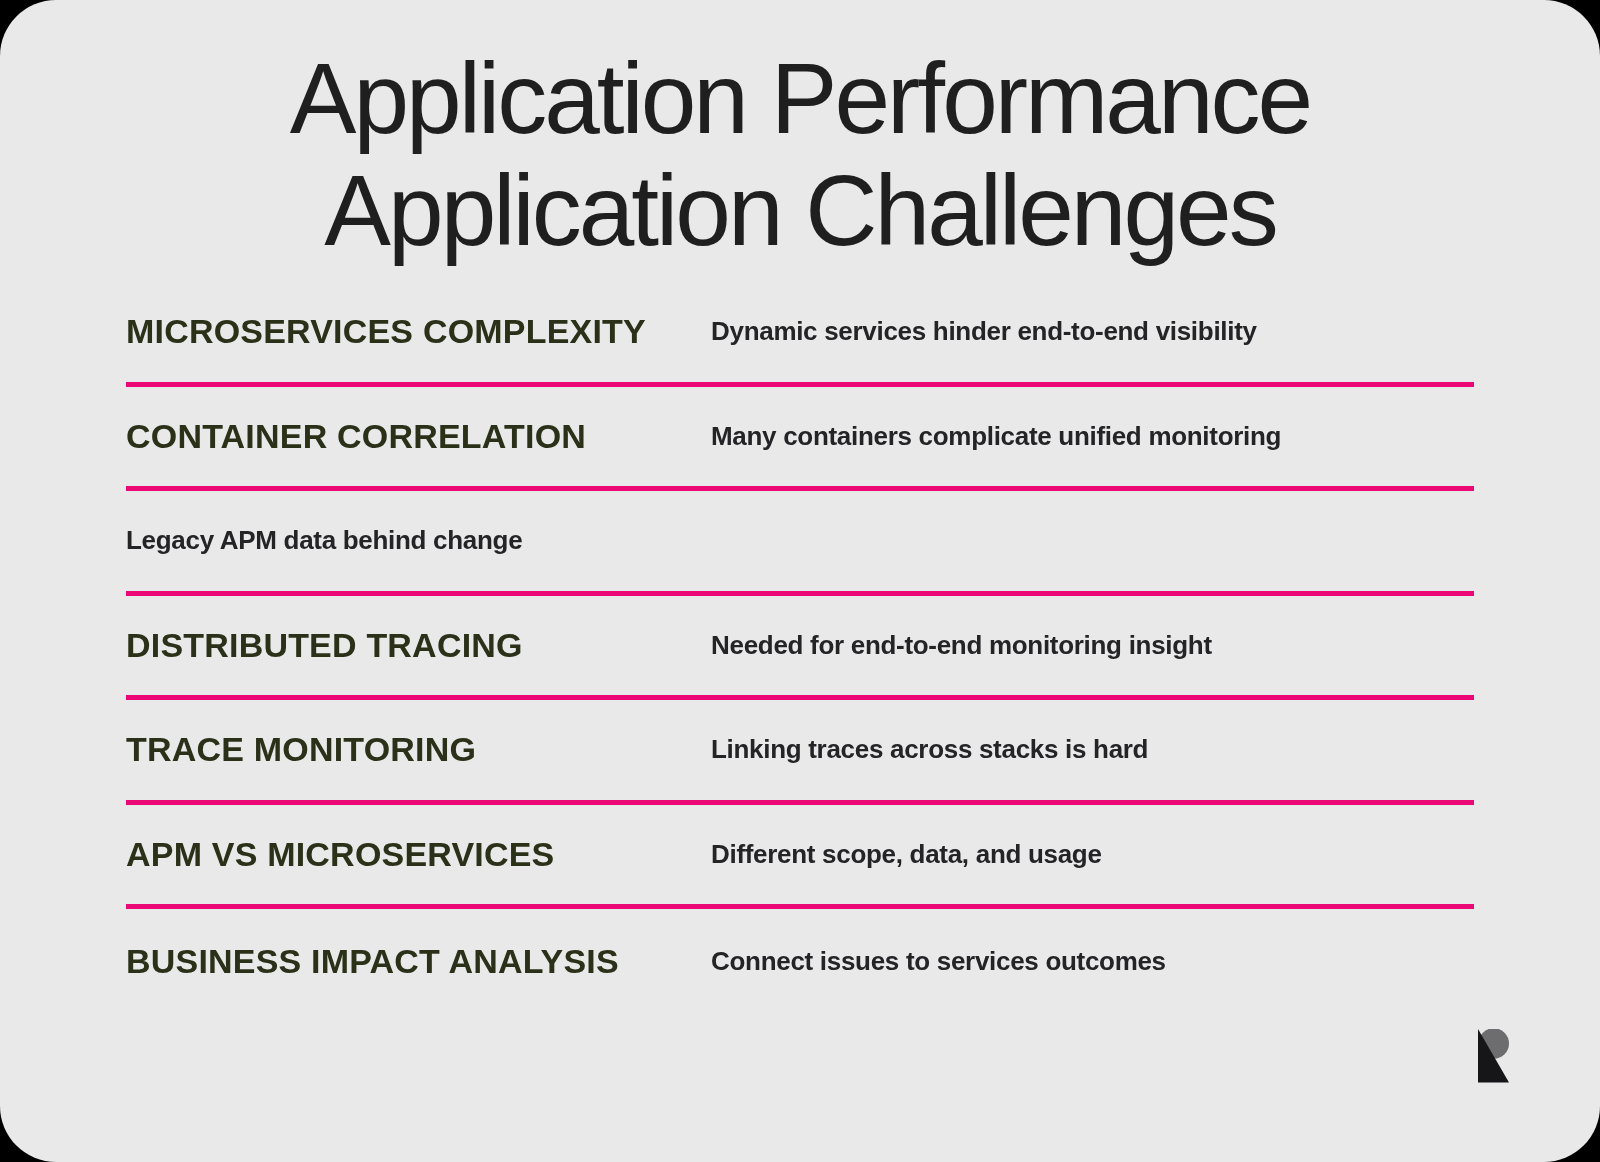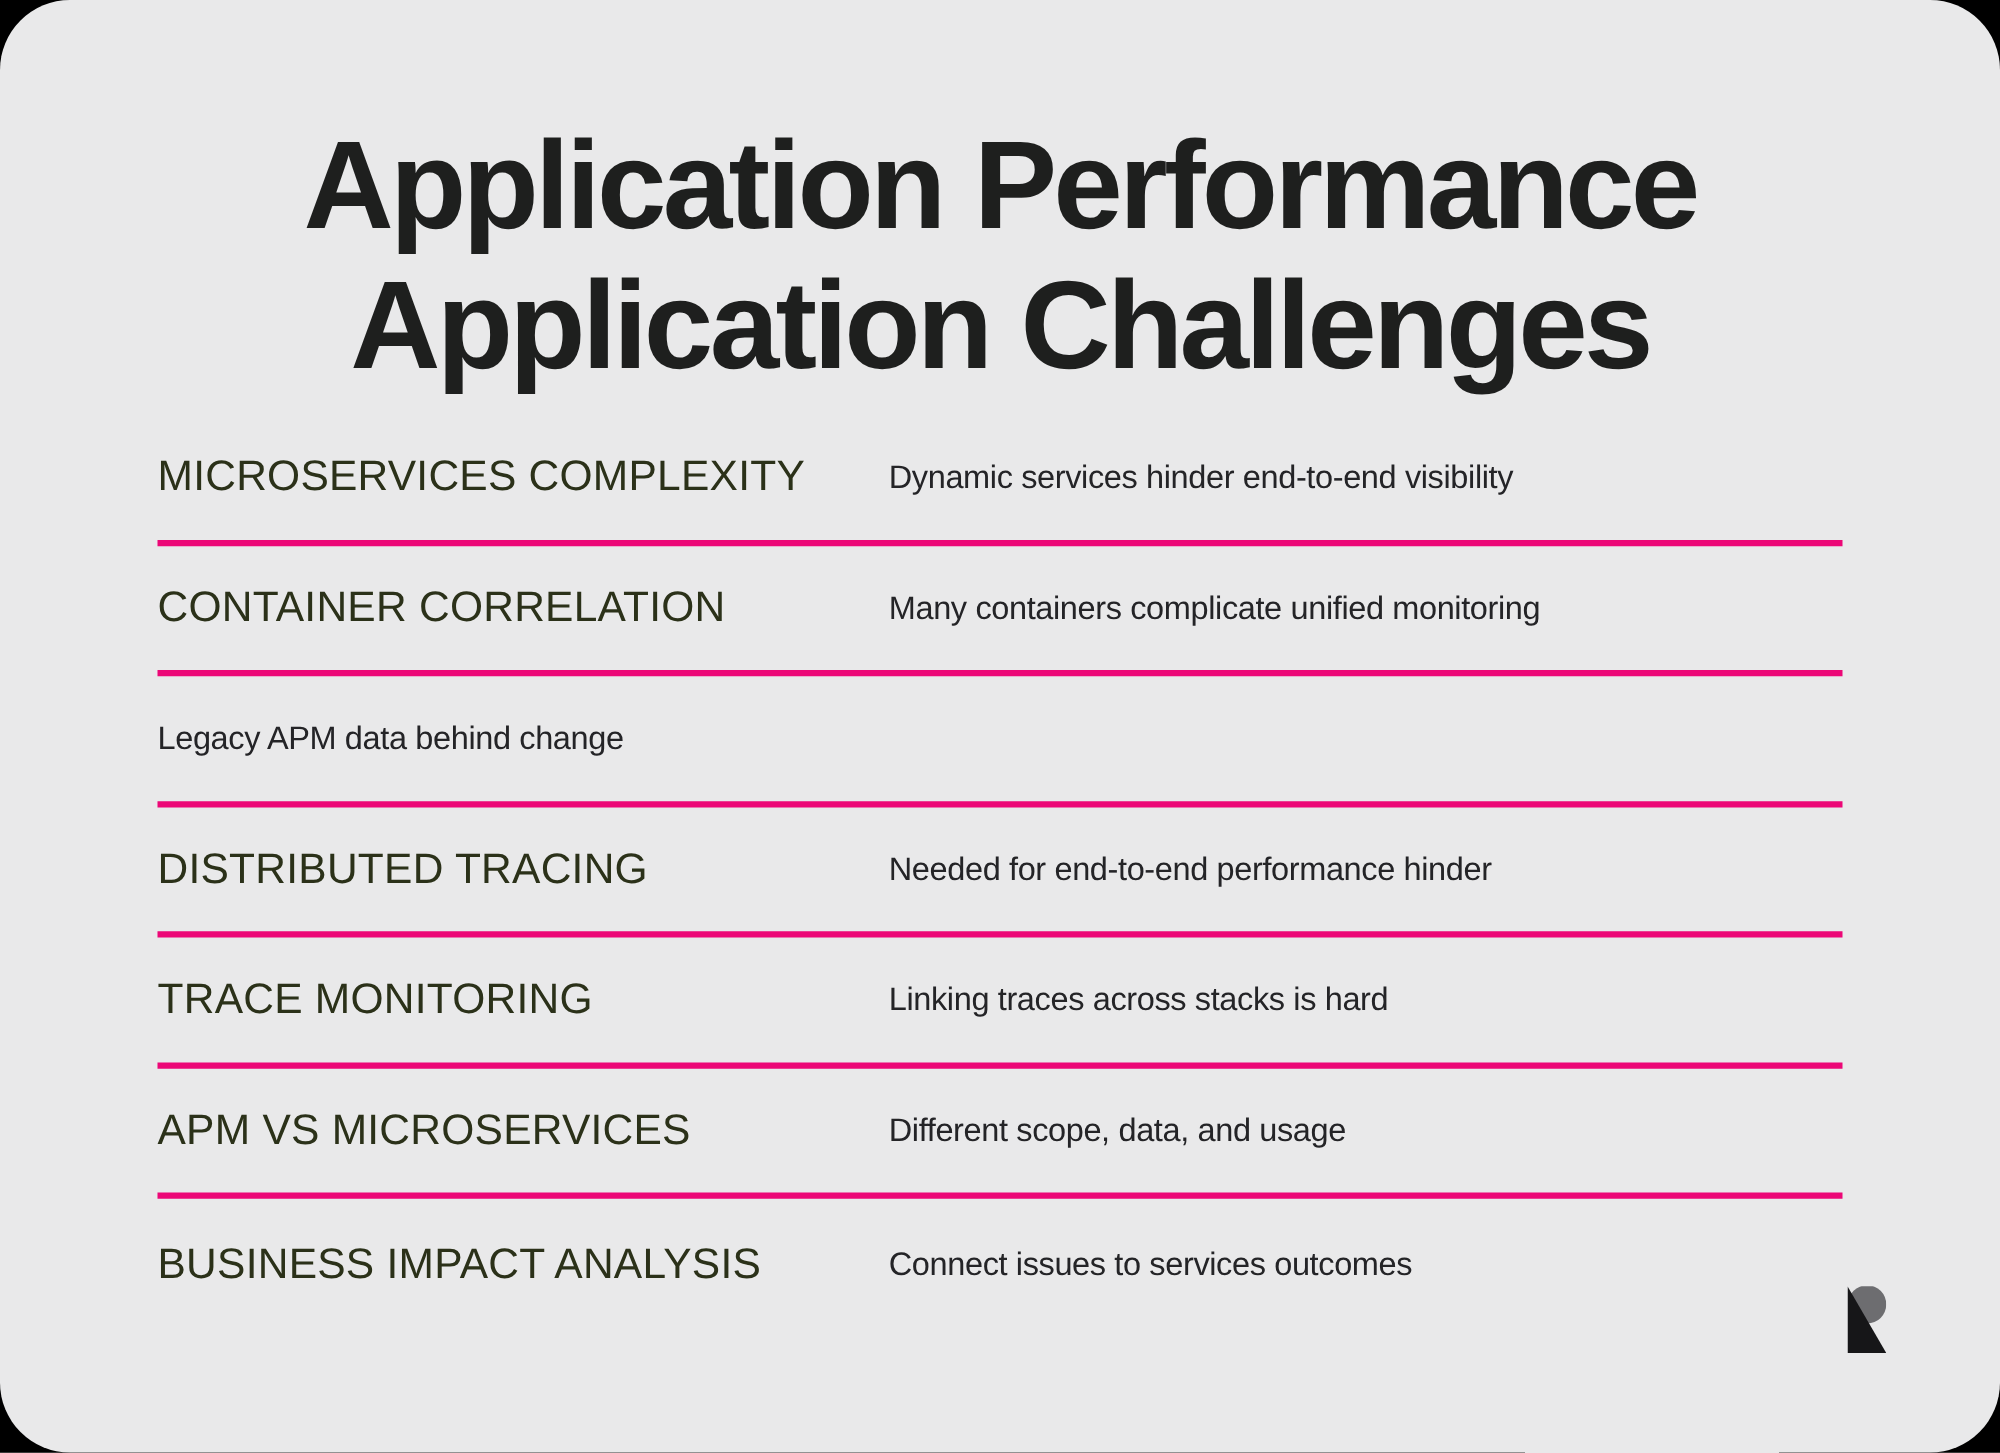--- a/index.html
+++ b/index.html
@@ -13,30 +13,31 @@
   .card {
     position: absolute;
     inset: 0;
     width: 1600px;
     height: 1162px;
     background: var(--card-bg, #E9E9EA);
     border-radius: 56px;
     overflow: hidden;
   }
   .title {
-    margin-top: 92px;
+    margin-top: 42px;
     text-align: center;
     font-size: 100px;
     line-height: 112px;
-    font-weight: bold;
+    font-weight: normal;
     letter-spacing: -3px;
     color: var(--title-color, #1E1F1E);
   }
   .table {
     margin: 16px 126px 0 126px;
+    font-weight: bold;
   }
   .row {
     box-sizing: border-box;
     height: 104.5px;
     display: flex;
     align-items: center;
     border-bottom: 5px solid var(--divider-color, #EC0777);
   }
   .row:last-child {
     border-bottom: none;
@@ -83,21 +84,21 @@
       <div class="label">CONTAINER CORRELATION</div>
       <div class="desc">Many containers complicate unified monitoring</div>
     </div>
 
     <div class="row">
       <div class="desc">Legacy APM data behind change</div>
     </div>
 
     <div class="row">
       <div class="label">DISTRIBUTED TRACING</div>
-      <div class="desc">Needed for end-to-end performance hinder</div>
+      <div class="desc">Needed for end-to-end monitoring insight</div>
     </div>
 
     <div class="row">
       <div class="label">TRACE MONITORING</div>
       <div class="desc">Linking traces across stacks is hard</div>
     </div>
 
     <div class="row">
       <div class="label">APM VS MICROSERVICES</div>
       <div class="desc">Different scope, data, and usage</div>

